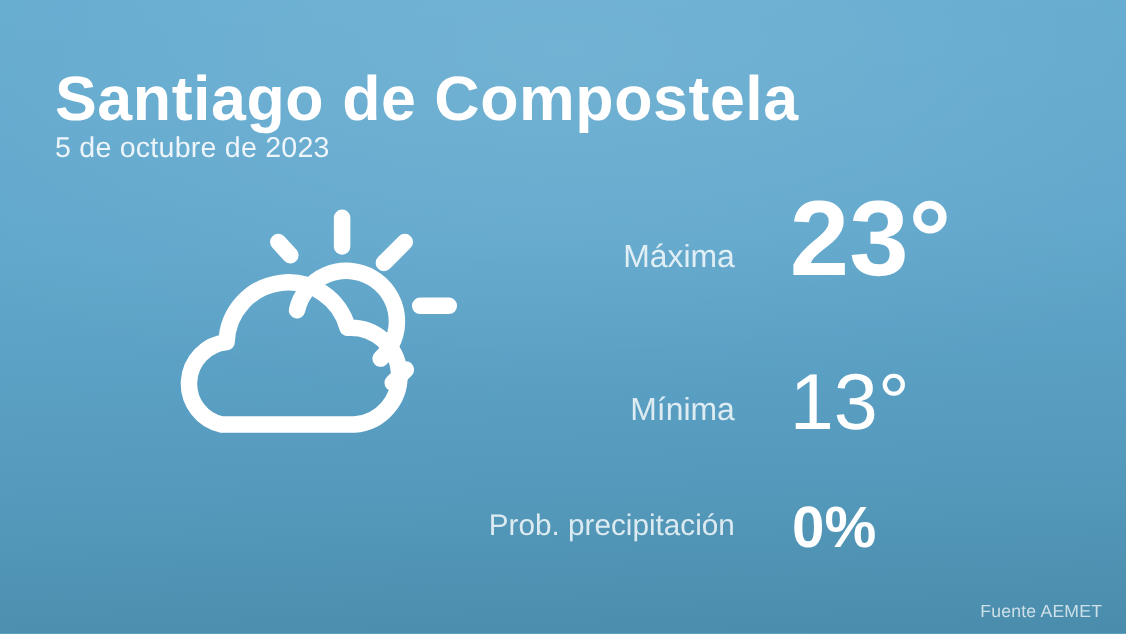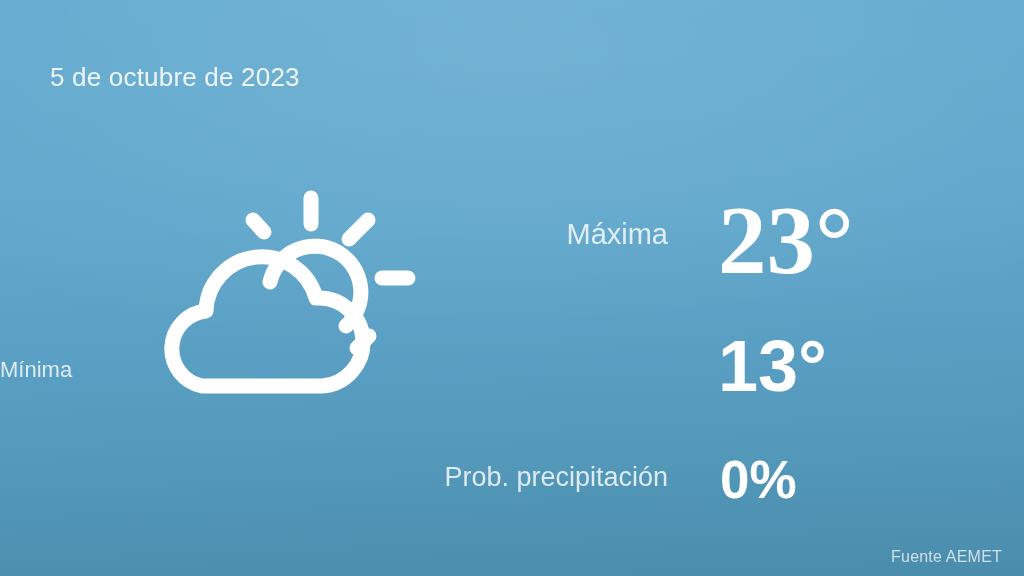--- a/index.html
+++ b/index.html
@@ -71,33 +71,33 @@
     height: 576px;
     pointer-events: none;
     border-radius: 17px;
   }
   #maxima-label {
     position: absolute; left: 0; top: 218px; width: 668px;
     text-align: right; font-size: 29px;
     color: rgba(255,255,255,0.80); white-space: nowrap;
   }
   #maxima-value {
-    position: absolute; left: 718px; top: 192px;
-    font-size: 97px; font-weight: bold; color: #fff; line-height: 1; font-family: Liberation Serif, serif;
+    position: absolute; left: 718px; top: 168px;
+    font-size: 97px; font-weight: bold; color: #fff; line-height: 1;
   }
 
   
   #minima-label {
     position: absolute; left: 0; top: 357px; width: 668px;
-    font-size: 22px;
+    text-align: right; font-size: 29px;
     color: rgba(255,255,255,0.80); white-space: nowrap;
   }
   #minima-value {
     position: absolute; left: 718px; top: 330px;
-    font-size: 72px; font-weight: bold; color: #fff; line-height: 1;
+    font-size: 72px; font-weight: normal; color: #fff; line-height: 1;
   }
 
   
   #precip-label {
     position: absolute; left: 0; top: 462px; width: 668px;
     text-align: right; font-size: 27px;
     color: rgba(255,255,255,0.80); white-space: nowrap;
   }
   #precip-value {
     position: absolute; left: 720px; top: 453px;
@@ -115,20 +115,21 @@
     white-space: nowrap;
     margin-top: 16px;
   }
 </style>
 </head>
 <body>
 
 <div id="weather-card">
 
   <div id="header">
+    <div id="city-title">Santiago de Compostela</div>
     <div id="date-text">5 de octubre de 2023</div>
   </div>
 
   <div id="weather-icon">
     <svg viewBox="0 0 276 224" xmlns="http://www.w3.org/2000/svg" fill="none" stroke="#ffffff" stroke-width="15" stroke-linecap="round" stroke-linejoin="round">
 
       <line x1="161" y1="12" x2="161" y2="38"></line>
       <line x1="218" y1="34" x2="199" y2="53"></line>
       <line x1="258" y1="92" x2="232" y2="92"></line>
       <line x1="219" y1="150" x2="207" y2="162"></line>

